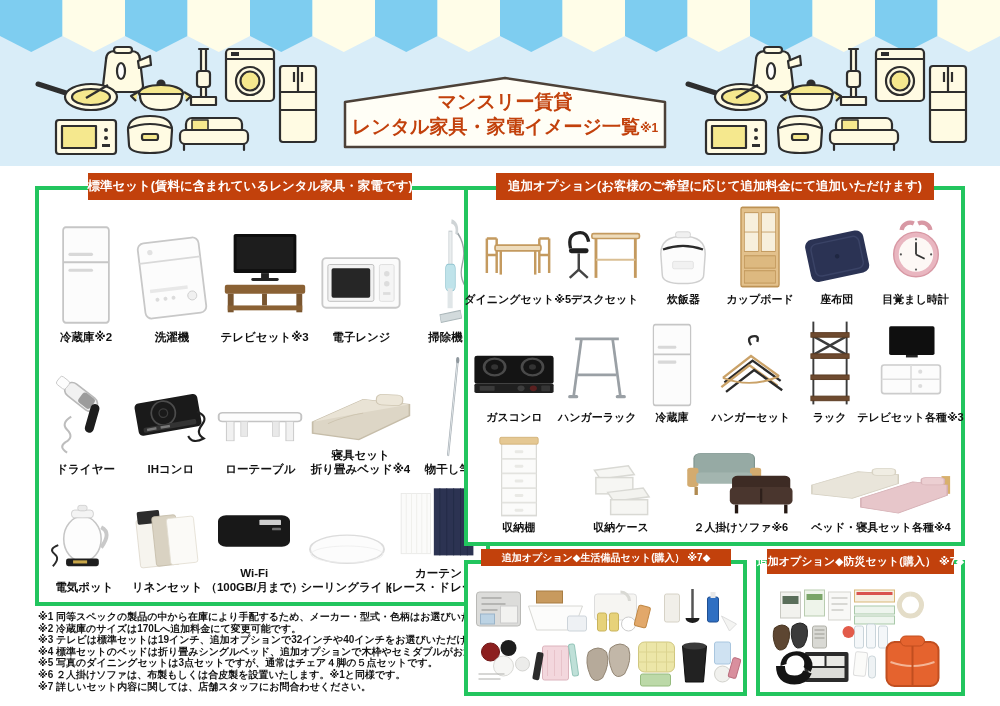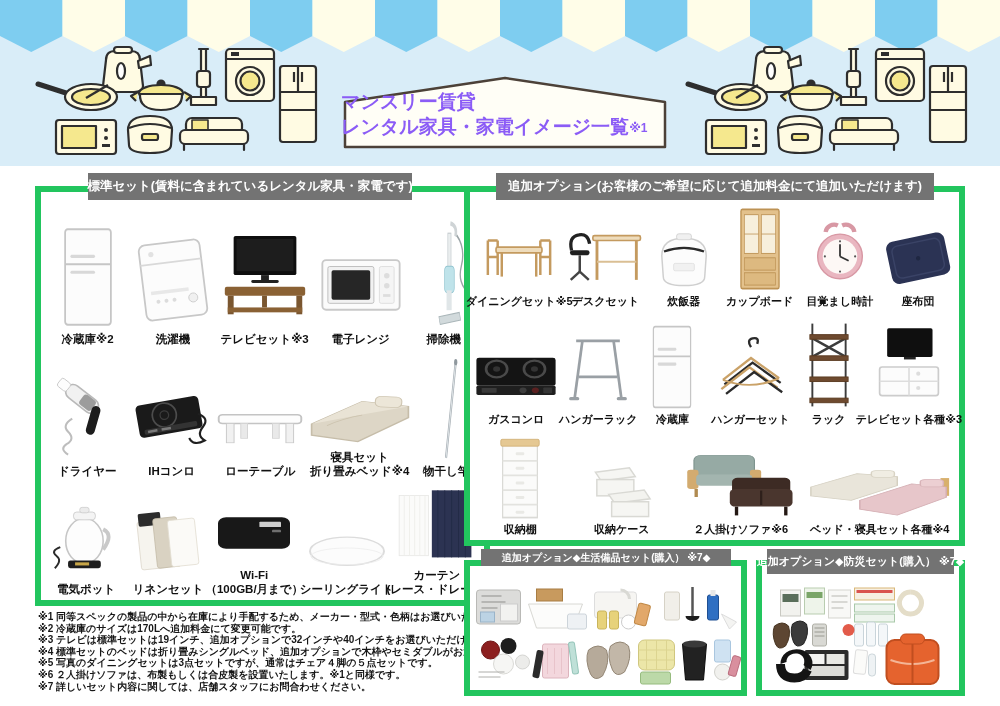--- a/index.html
+++ b/index.html
@@ -5,30 +5,30 @@
   html,body{margin:0;padding:0;background:#fff;}
   .canvas{position:relative;width:1000px;height:706px;background:#ffffff;
     font-family:"Liberation Sans","DejaVu Sans",sans-serif;overflow:hidden;}
   .sky{position:absolute;top:0;left:0;width:1000px;height:166px;background:#d9edf8;}
   .awning{position:absolute;top:0;left:0;}
   .decor{position:absolute;top:44px;}
   .decor-left{left:28px;}
   .decor-right{left:678px;}
   .plaque{position:absolute;left:341px;top:74px;width:328px;height:76px;}
   .plaque svg{position:absolute;left:0;top:0;}
-  .plaque-text{position:absolute;left:0;right:0;font-weight:bold;color:#8b5cf6;}
+  .plaque-text{position:absolute;left:0;right:0;text-align:center;font-weight:bold;color:#c2410c;}
   .pt1{top:15px;font-size:19px;}
   .pt2{top:40px;font-size:19px;}
   .pt2 .note{font-size:12px;vertical-align:1px;}
-  .panel{position:absolute;border:6px solid #22c55e;background:#fff;box-sizing:border-box;}
+  .panel{position:absolute;border:4px solid #22c55e;background:#fff;box-sizing:border-box;}
   #std-panel{left:35px;top:186px;width:455px;height:420px;}
   #opt-panel{left:464px;top:186px;width:501px;height:360px;}
   #life-panel{left:464px;top:560px;width:283px;height:136px;}
   #bousai-panel{left:756px;top:560px;width:209px;height:136px;}
-  .banner{position:absolute;background:#737373;color:#fff;font-weight:bold;
+  .banner{position:absolute;background:#c2410c;color:#fff;font-weight:bold;
     display:flex;align-items:center;justify-content:center;z-index:3;white-space:nowrap;}
   #std-banner{left:88px;top:173px;width:324px;height:27px;font-size:12.5px;}
   #opt-banner{left:496px;top:173px;width:438px;height:27px;font-size:12.5px;}
   #life-banner{left:481px;top:549px;width:250px;height:17px;font-size:10px;}
   #bousai-banner{left:767px;top:549px;width:187px;height:25px;font-size:11px;}
   .grid{position:absolute;left:4px;right:4px;display:flex;align-items:flex-end;}
   .cell{flex:1;display:flex;flex-direction:column;align-items:center;justify-content:flex-end;gap:2px;min-width:0;}
   .lbl{font-weight:bold;font-size:11.5px;line-height:1.22;color:#111;text-align:center;white-space:pre;}
   #opt-panel .lbl{font-size:11px;}
   .notes{position:absolute;left:38px;top:611px;width:425px;font-size:10px;font-weight:bold;
@@ -407,44 +407,44 @@
           <rect x="22" y="5" width="56" height="90" rx="2" fill="#e3c18c" stroke="#bd9254" stroke-width="2"></rect>
           <rect x="27" y="11" width="21" height="44" fill="#f7efdc" stroke="#bd9254"></rect>
           <rect x="52" y="11" width="21" height="44" fill="#f7efdc" stroke="#bd9254"></rect>
           <line x1="27" y1="33" x2="48" y2="33" stroke="#bd9254"></line>
           <line x1="52" y1="33" x2="73" y2="33" stroke="#bd9254"></line>
           <rect x="27" y="60" width="46" height="14" fill="#ddb980" stroke="#bd9254"></rect>
           <rect x="27" y="77" width="46" height="14" fill="#ddb980" stroke="#bd9254"></rect>
         </svg>
         <div class="lbl">カップボード</div>
       </div>
+      <div class="cell" style="flex:0.9">
+        <svg width="80" height="74" viewBox="0 0 100 100">
+          <g transform="rotate(-12 50 52)">
+            <rect x="10" y="24" width="80" height="58" rx="10" fill="#2b3354"></rect>
+            <rect x="17" y="31" width="66" height="44" rx="8" fill="none" stroke="#3a4366" stroke-width="2"></rect>
+            <circle cx="50" cy="53" r="3" fill="#1f2742"></circle>
+          </g>
+        </svg>
+        <div class="lbl">座布団</div>
+      </div>
       <div class="cell">
         <svg width="72" height="76" viewBox="0 0 100 100">
           <path d="M30 18 a12 12 0 0 1 17 -9" fill="none" stroke="#d898a4" stroke-width="6"></path>
           <path d="M70 18 a12 12 0 0 0 -17 -9" fill="none" stroke="#d898a4" stroke-width="6"></path>
           <circle cx="50" cy="52" r="31" fill="#e9b6c0" stroke="#d898a4" stroke-width="2"></circle>
           <circle cx="50" cy="52" r="24" fill="#fdf8f5"></circle>
           <line x1="50" y1="52" x2="50" y2="35" stroke="#333" stroke-width="2.5"></line>
           <line x1="50" y1="52" x2="62" y2="58" stroke="#333" stroke-width="2.5"></line>
           <circle cx="50" cy="31" r="1.5" fill="#555"></circle>
             <circle cx="50" cy="73" r="1.5" fill="#555"></circle>
           <circle cx="29" cy="52" r="1.5" fill="#555"></circle>
             <circle cx="71" cy="52" r="1.5" fill="#555"></circle>
         </svg>
         <div class="lbl">目覚まし時計</div>
-      </div>
-      <div class="cell" style="flex:0.9">
-        <svg width="80" height="74" viewBox="0 0 100 100">
-          <g transform="rotate(-12 50 52)">
-            <rect x="10" y="24" width="80" height="58" rx="10" fill="#2b3354"></rect>
-            <rect x="17" y="31" width="66" height="44" rx="8" fill="none" stroke="#3a4366" stroke-width="2"></rect>
-            <circle cx="50" cy="53" r="3" fill="#1f2742"></circle>
-          </g>
-        </svg>
-        <div class="lbl">座布団</div>
       </div>
     </div>
 
     <div class="grid" style="top:130px;height:104px;">
       <div class="cell" style="flex:1.05">
         <svg width="88" height="70" viewBox="0 0 100 100" preserveAspectRatio="none">
           <rect x="5" y="24" width="90" height="40" rx="3" fill="#141414"></rect>
           <circle cx="28" cy="40" r="12" fill="none" stroke="#4a4a4a" stroke-width="3"></circle>
           <circle cx="28" cy="40" r="4" fill="#333"></circle>
           <circle cx="71" cy="40" r="12" fill="none" stroke="#4a4a4a" stroke-width="3"></circle>

